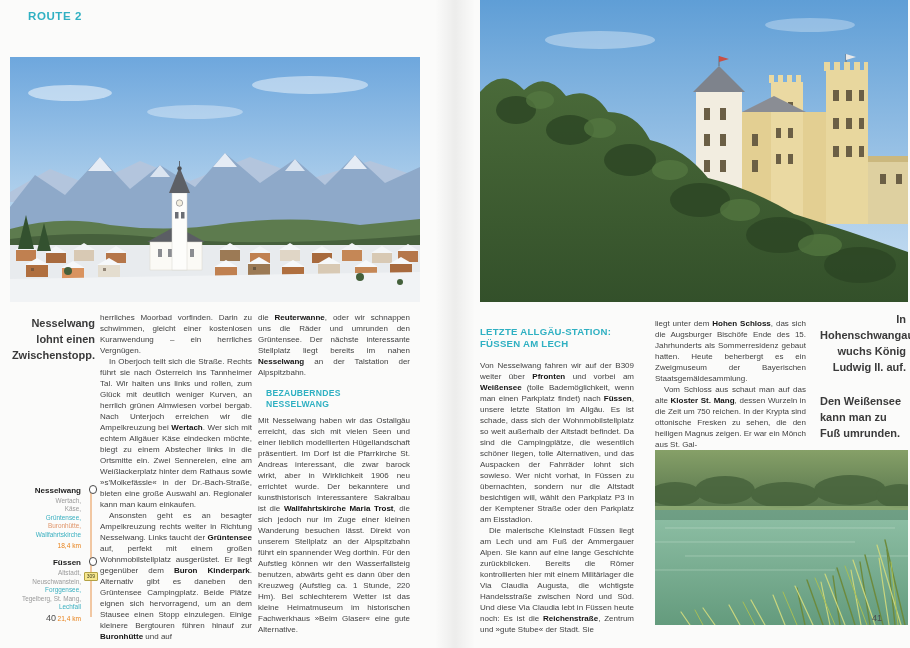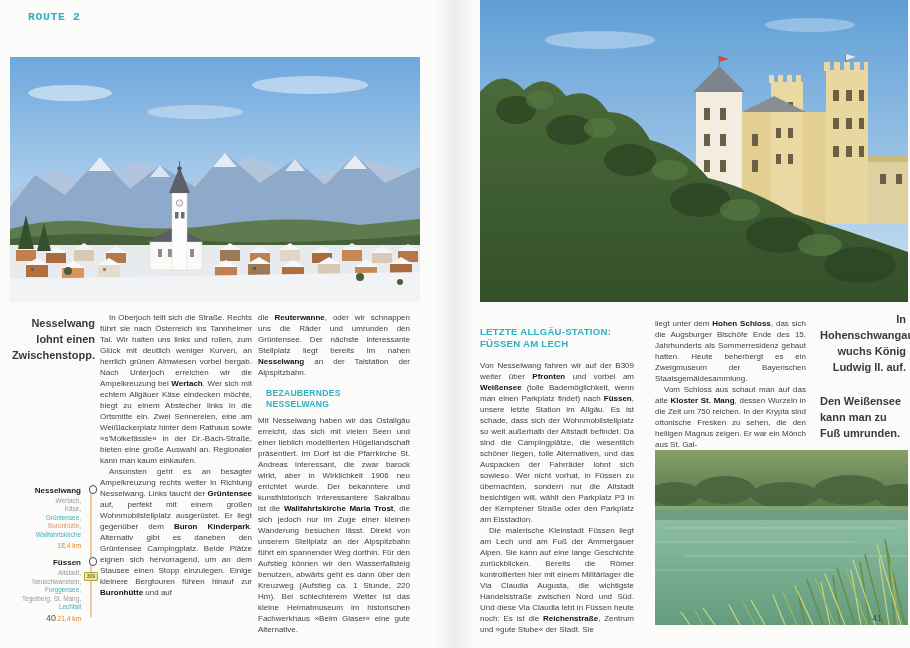--- a/index.html
+++ b/index.html
@@ -5,21 +5,21 @@
   html,body{margin:0;padding:0;}
   body{
     width:910px;height:648px;position:relative;overflow:hidden;
     background:#fbfbfa;
     font-family:"Liberation Sans", sans-serif;
     color:#404040;
   }
   .gutter{position:absolute;left:435px;top:0;width:40px;height:100%;
     background:linear-gradient(90deg,rgba(0,0,0,0) 0%,rgba(0,0,0,0.06) 50%,rgba(0,0,0,0) 100%);}
   .kicker{position:absolute;left:28px;top:10px;font-size:11.5px;font-weight:bold;
-    letter-spacing:0.6px;color:#2fb0c2;font-family:Liberation Mono, monospace;}
+    letter-spacing:0.6px;color:#2fb0c2;}
   .photo{position:absolute;display:block;}
   .photo-village{left:10px;top:57px;width:410px;height:245px;}
   .photo-castle{left:480px;top:0px;width:428px;height:302px;}
   .photo-lake{left:655px;top:450px;width:253px;height:175px;}
   .margin-note{position:absolute;font-size:11px;font-weight:bold;color:#3a3a3a;line-height:1.45;}
   .mn-left{left:10px;top:316px;width:85px;text-align:right;}
   .mn1{left:820px;top:312px;width:86px;text-align:right;}
   .mn2{left:820px;top:394px;width:86px;text-align:left;}
   .itinerary{position:absolute;left:10px;top:486px;width:86px;}
   .it-line{position:absolute;right:4px;top:5px;height:126px;width:2px;background:#f1c7a2;}
@@ -208,20 +208,21 @@
         <div class="st-item" style="color: rgb(154, 154, 154);">Neuschwanstein,</div>
         <div class="st-item" style="color: rgb(58, 176, 192);">Forggensee,</div>
         <div class="st-item" style="color: rgb(154, 154, 154);">Tegelberg, St. Mang,</div>
         <div class="st-item" style="color: rgb(58, 176, 192);">Lechfall</div>
         <div class="st-dist">21,4 km</div>
       </div>
       <div class="road-badge">309</div>
     </div>
 
   <div class="col col1">
+      <p class="para">herrliches Moorbad vorfinden. Darin zu schwimmen, gleicht einer kostenlosen Kuranwendung – ein herrliches Vergnügen.</p>
       <p class="para ind">In Oberjoch teilt sich die Straße. Rechts führt sie nach Österreich ins Tannheimer Tal. Wir halten uns links und rollen, zum Glück mit deutlich weniger Kurven, an herrlich grünen Almwiesen vorbei bergab. Nach Unterjoch erreichen wir die Ampelkreuzung bei <b>Wertach</b>. Wer sich mit echtem Allgäuer Käse eindecken möchte, biegt zu einem Abstecher links in die Ortsmitte ein. Zwei Sennereien, eine am Weißlackerplatz hinter dem Rathaus sowie »s'Molkefässle« in der Dr.-Bach-Straße, bieten eine große Auswahl an. Regionaler kann man kaum einkaufen.</p>
       <p class="para ind">Ansonsten geht es an besagter Ampelkreuzung rechts weiter in Richtung Nesselwang. Links taucht der <b>Grüntensee</b> auf, perfekt mit einem großen Wohnmobilstellplatz ausgerüstet. Er liegt gegenüber dem <b>Buron Kinderpark</b>. Alternativ gibt es daneben den Grüntensee Campingplatz. Beide Plätze eignen sich hervorragend, um an dem Stausee einen Stopp einzulegen. Einige kleinere Bergtouren führen hinauf zur <b>Buronhütte</b> und auf</p>
     </div>
 
   <div class="col col2">
     <div>
         <p class="para">die <b>Reuterwanne</b>, oder wir schnappen uns die Räder und umrunden den Grüntensee. Der nächste interessante Stellplatz liegt bereits im nahen <b>Nesselwang</b> an der Talstation der Alpspitzbahn.</p>
       </div>
     <h3 class="subhead">BEZAUBERNDES NESSELWANG</h3>
     <div>

